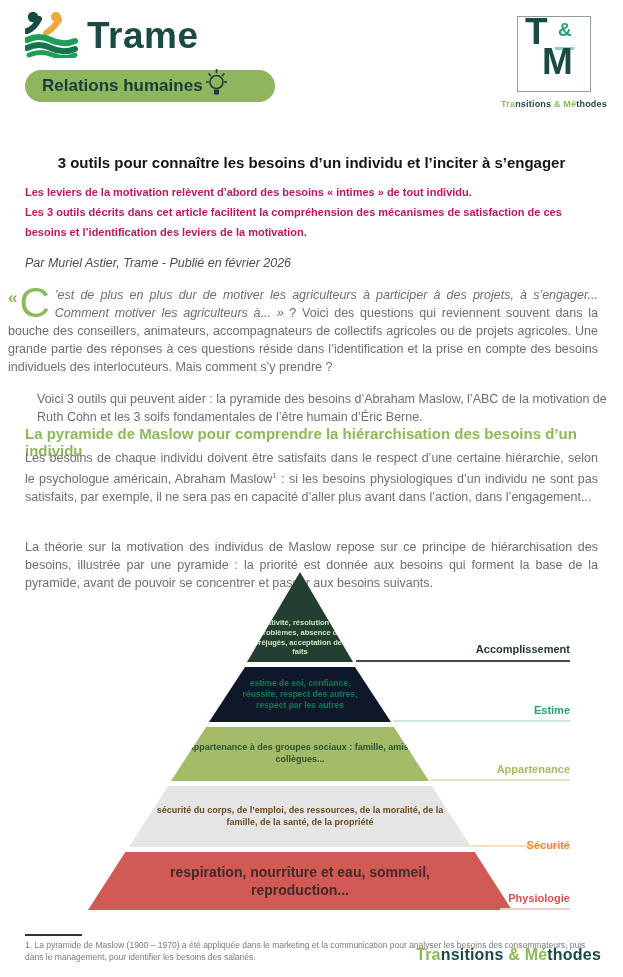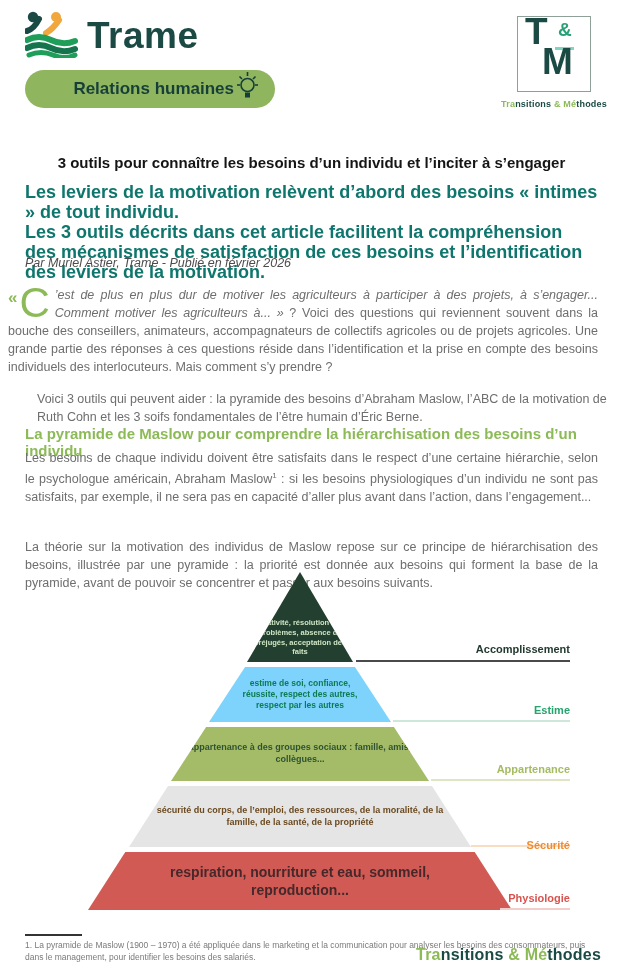--- a/index.html
+++ b/index.html
@@ -2,39 +2,39 @@
 <html lang="fr"><head>
 <meta charset="utf-8">
 <style>
   html,body{margin:0;padding:0;background:#e8e8e8;}
   #page{position:relative;width:623px;height:977px;background:#ffffff;overflow:hidden;
         font-family:"Liberation Sans","DejaVu Sans",sans-serif;}
 
   
   .trame-logo{position:absolute;left:25px;top:10px;display:flex;align-items:center;gap:8px;}
   .trame-word{font-size:37px;font-weight:bold;color:#1b4a44;letter-spacing:.5px;}
-  .badge{position:absolute;left:25px;top:70px;width:250px;height:38px;background:#8fb55f;
-         border-radius:19px;display:flex;align-items:center;justify-content:flex-end;
+  .badge{position:absolute;left:25px;top:70px;width:250px;height:32px;background:#8fb55f;
+         border-radius:19px;display:flex;align-items:center;justify-content:flex-start;
          padding:0 14px 0 17px;box-sizing:border-box;}
   .badge-label{font-size:17px;font-weight:bold;color:#173f3a;}
   .tm-box{position:absolute;left:517px;top:16px;width:74px;height:76px;background:#fff;
           border:1.5px solid #8fa098;box-sizing:border-box;}
   .tm-t{position:absolute;left:7px;top:-6px;font-size:37px;font-weight:bold;color:#1b4a44;}
   .tm-amp{position:absolute;left:40px;top:2px;font-size:19px;font-weight:bold;color:#2aa077;}
   .tm-underline{position:absolute;left:37px;top:30px;width:19px;height:2.5px;background:#7fd6c0;}
   .tm-m{position:absolute;left:24px;top:24px;font-size:37px;font-weight:bold;color:#1b4a44;}
   .tm-subtitle{position:absolute;left:490px;top:99px;width:128px;text-align:center;
                font-size:9px;font-weight:bold;letter-spacing:.2px;}
   .c-lg{color:#8cba57;} .c-dk{color:#1b4a44;}
 
   
   .title{position:absolute;left:25px;top:144px;width:573px;text-align:center;
          font-size:15px;font-weight:bold;color:#151515;}
-  .intro{position:absolute;left:25px;top:182px;width:573px;font-size:18px;font-weight:bold;
-         color:#0f766e;line-height:20px;}
+  .intro{position:absolute;left:25px;top:182px;width:573px;font-size:11px;font-weight:bold;
+         color:#be185d;line-height:20px;}
   .byline{position:absolute;left:25px;top:256px;width:573px;font-size:12.5px;font-style:italic;
           color:#4d4d4d;}
   .bodytxt{font-size:12.5px;color:#6e6e6e;line-height:18px;text-align:justify;}
   .quote{position:absolute;left:8px;top:286px;width:590px;}
   .dc-wrap{float:left;margin-right:5px;}
   .guillemet{font-size:17px;font-weight:bold;color:#8cba57;vertical-align:14px;margin-right:2px;}
   .dropcap{font-size:42px;line-height:34px;color:#8cba57;font-weight:500;}
   .para2{position:absolute;left:25px;top:378px;width:573px;text-align:left;}
   .section-h{position:absolute;left:25px;top:425px;width:590px;font-size:15px;font-weight:bold;
              color:#8cba57;}
@@ -43,21 +43,21 @@
   sup{font-size:8px;}
 
   
   .pyr{position:absolute;left:0;top:568px;width:623px;height:360px;}
   .lvl{position:absolute;display:flex;align-items:center;justify-content:center;text-align:center;
        box-sizing:border-box;}
   .lvl span{display:block;font-weight:600;line-height:1.3;}
   .lvl1{left:247px;top:4px;width:106px;height:90px;background:#223f2f;
         clip-path:polygon(50% 0,100% 100%,0 100%);align-items:flex-end;padding-bottom:5px;}
   .lvl1 span{max-width:100px;font-size:7.5px;color:#cfe6c4;}
-  .lvl2{left:209px;top:99px;width:182px;height:55px;background:#7dd3fc;
+  .lvl2{left:209px;top:99px;width:182px;height:55px;background:#0f172a;
         clip-path:polygon(19.8% 0,80.2% 0,100% 100%,0 100%);}
   .lvl2 span{max-width:132px;font-size:8.5px;color:#0d7b52;}
   .lvl3{left:171px;top:159px;width:258px;height:54px;background:#a4bc67;
         clip-path:polygon(13.6% 0,86.4% 0,100% 100%,0 100%);}
   .lvl3 span{max-width:230px;font-size:9px;color:#2f5233;}
   .lvl4{left:129px;top:218px;width:342px;height:61px;background:#e5e5e5;
         clip-path:polygon(11.4% 0,88.6% 0,100% 100%,0 100%);}
   .lvl4 span{max-width:310px;font-size:9px;color:#6b4a20;}
   .lvl5{left:88px;top:284px;width:424px;height:58px;background:#d15a54;
         clip-path:polygon(8.8% 0,91.2% 0,100% 100%,0 100%);}

